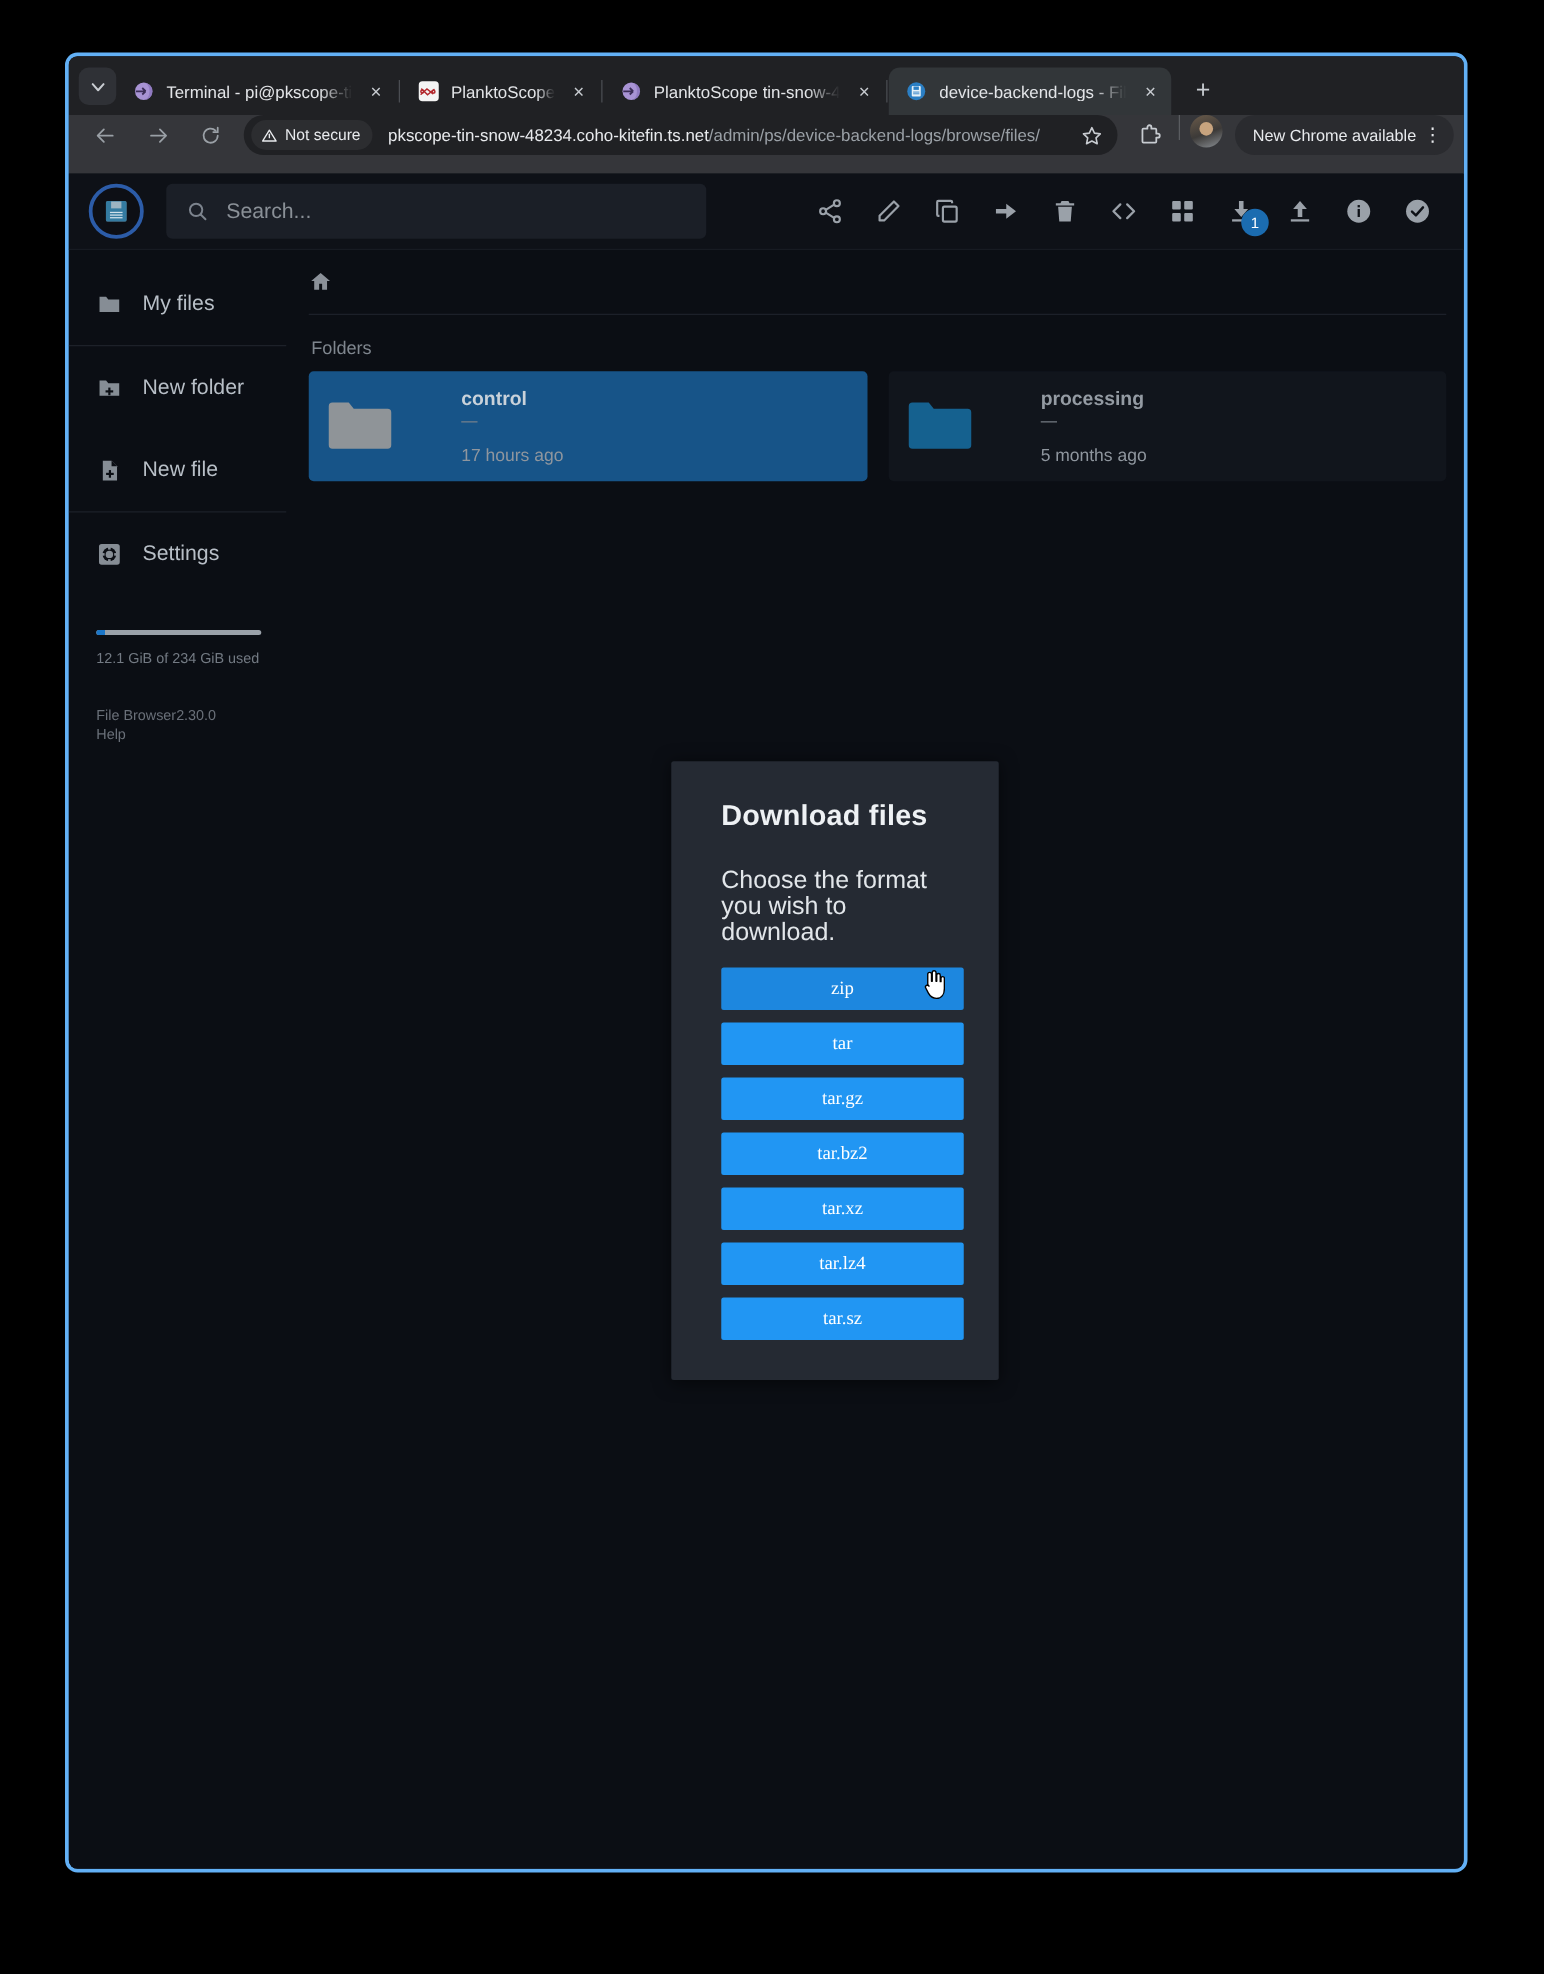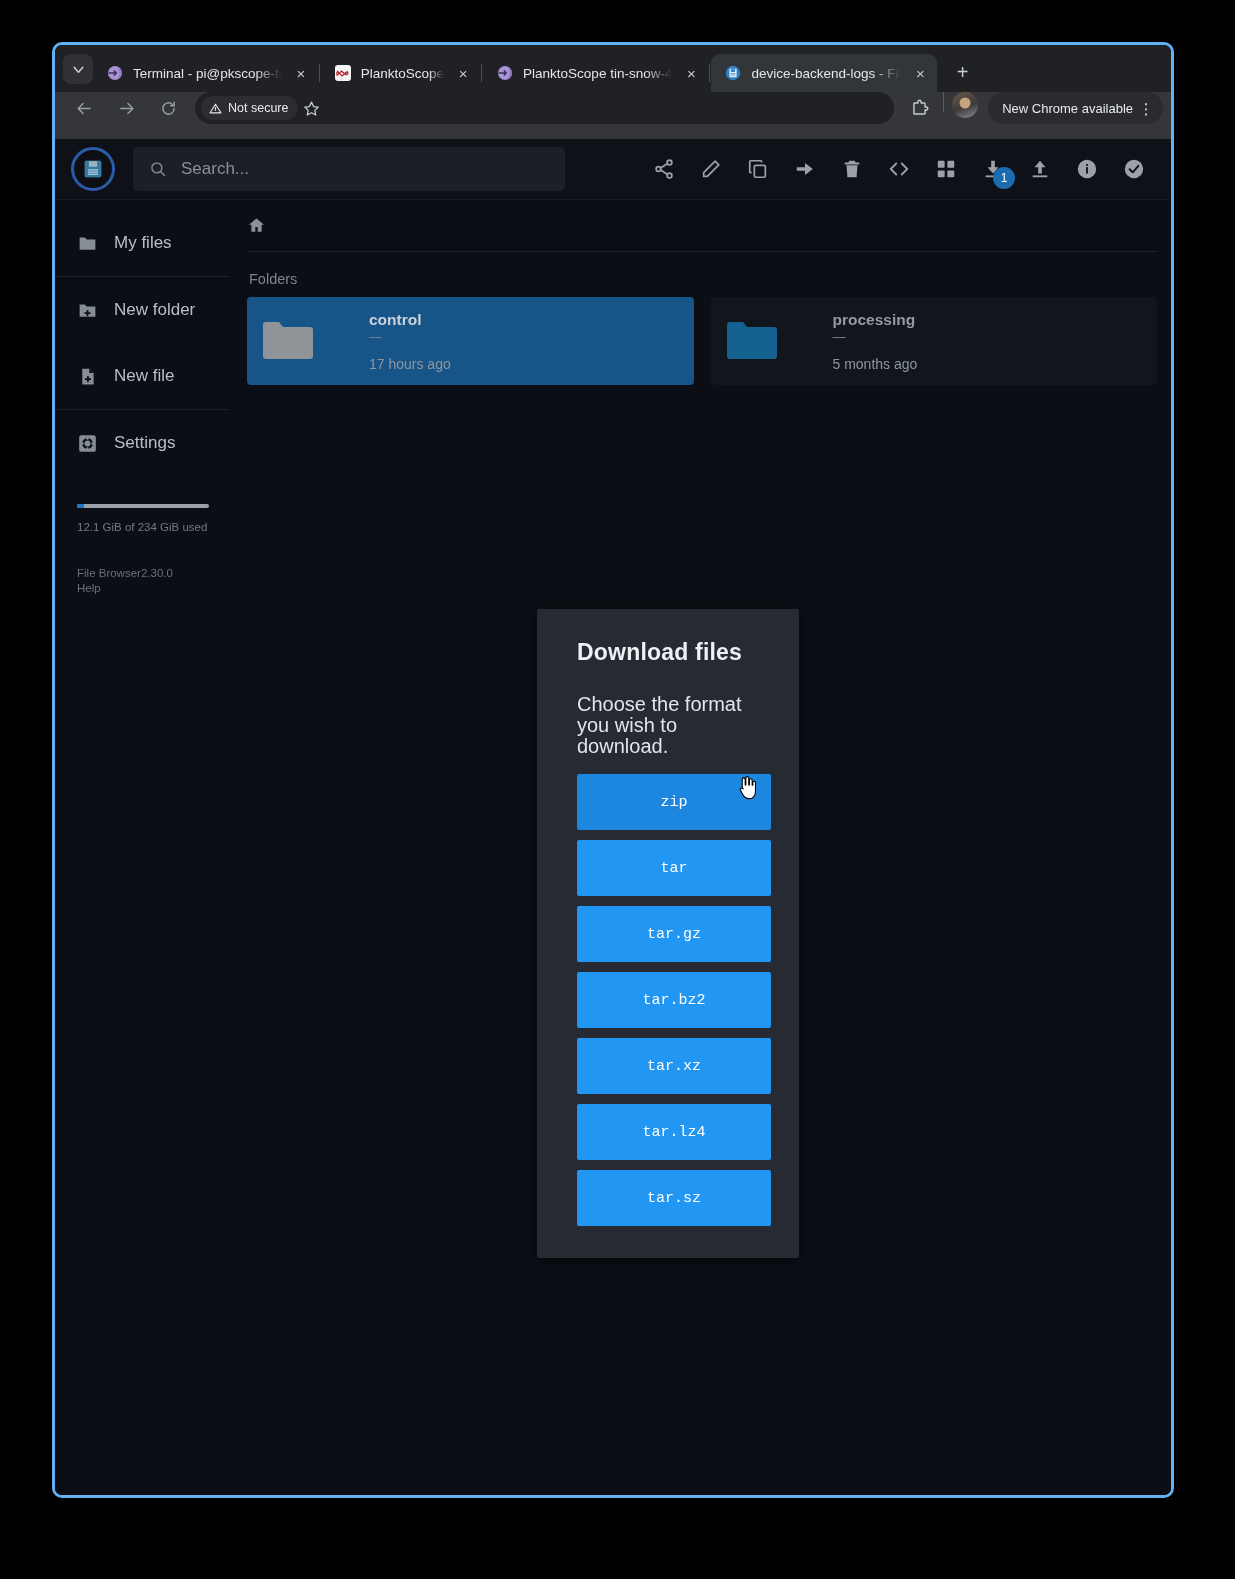--- a/index.html
+++ b/index.html
@@ -323,26 +323,26 @@
   #modal-desc {
     font-size: 20px;
     color: #e2e6ea;
     line-height: 21px;
     margin-top: 28px;
     margin-bottom: 17px;
   }
   .fmt-btn {
     display: block;
     width: 100%;
-    height: 56px;
+    height: 34px;
     border: none;
     background: #2196f3;
     color: #ffffff;
     font-size: 15px;
-    font-family: Liberation Mono, monospace;
+    font-family: Liberation Serif, serif;
     border-radius: 2px;
     margin-bottom: 10px;
     cursor: pointer;
   }
   .fmt-btn.hovered { background: #1d87df; }
 
   
   #cursor {
     position: absolute;
     left: 681px; top: 730px;
@@ -442,20 +442,23 @@
       </svg>
     </div>
 
     <div id="omnibox">
       <div id="not-secure-chip">
         <svg viewBox="0 0 24 24" fill="none" stroke="#e8eaed" stroke-width="2" stroke-linejoin="round">
           <path d="M12 4 L22 20 H2 Z"></path>
             <line x1="12" y1="10" x2="12" y2="15" stroke-linecap="round"></line>
         </svg>
         <span id="not-secure-text">Not secure</span>
+      </div>
+      <div id="url-text">
+        <span id="url-host">pkscope-tin-snow-48234.coho-kitefin.ts.net</span><span id="url-path">/admin/ps/device-backend-logs/browse/files/</span>
       </div>
       <span id="bookmark-star">
         <svg viewBox="0 0 24 24" width="17" height="17" fill="none" stroke="currentColor" stroke-width="1.8" stroke-linejoin="round">
           <polygon points="12,3 14.9,9.2 21.5,10 16.7,14.6 18,21.2 12,18 6,21.2 7.3,14.6 2.5,10 9.1,9.2"></polygon>
         </svg>
       </span>
     </div>
 
     <div id="ext-btn">
       <svg viewBox="0 0 24 24" width="19" height="19" fill="none" stroke="currentColor" stroke-width="1.8" stroke-linejoin="round">

